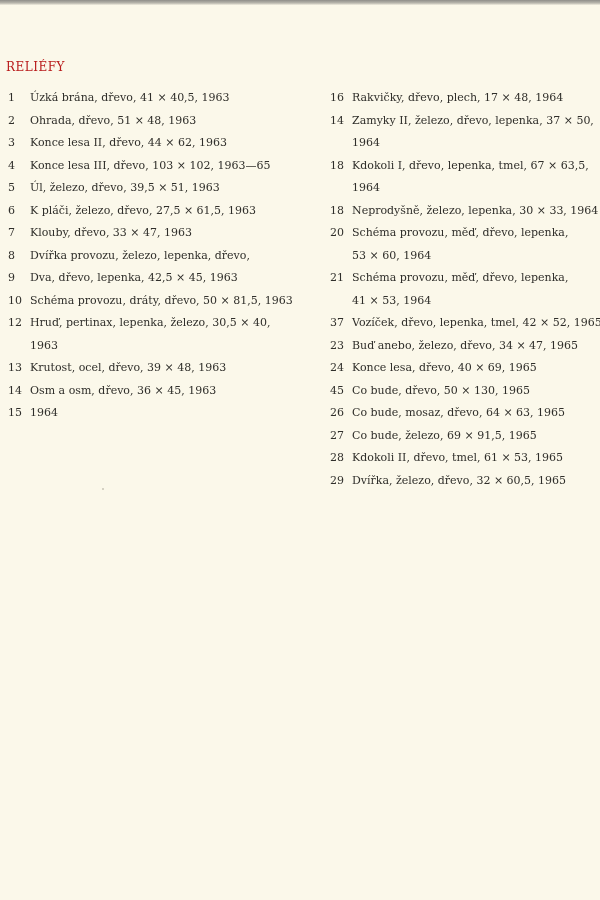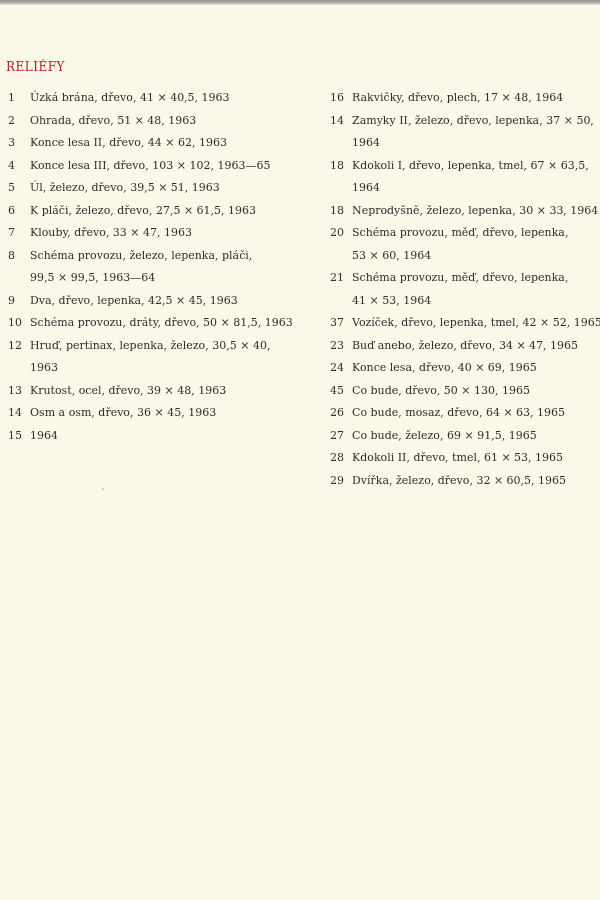--- a/index.html
+++ b/index.html
@@ -110,22 +110,21 @@
     </div>
     <div class="entry">
       <span class="num">7</span>
       <span class="text">
         <span class="line2">Klouby, dřevo, 33 × 47, 1963</span>
       </span>
     </div>
     <div class="entry">
       <span class="num">8</span>
       <span class="text">
-        <span class="line2">Schéma provozu, železo, lepenka, pláči,</span>
-        <span class="line2">99,5 × 99,5, 1963—64</span>
+        <span class="line2">Dvířka provozu, železo, lepenka, dřevo,</span>
       </span>
     </div>
     <div class="entry">
       <span class="num">9</span>
       <span class="text">
         <span class="line2">Dva, dřevo, lepenka, 42,5 × 45, 1963</span>
       </span>
     </div>
     <div class="entry">
       <span class="num">10</span>

